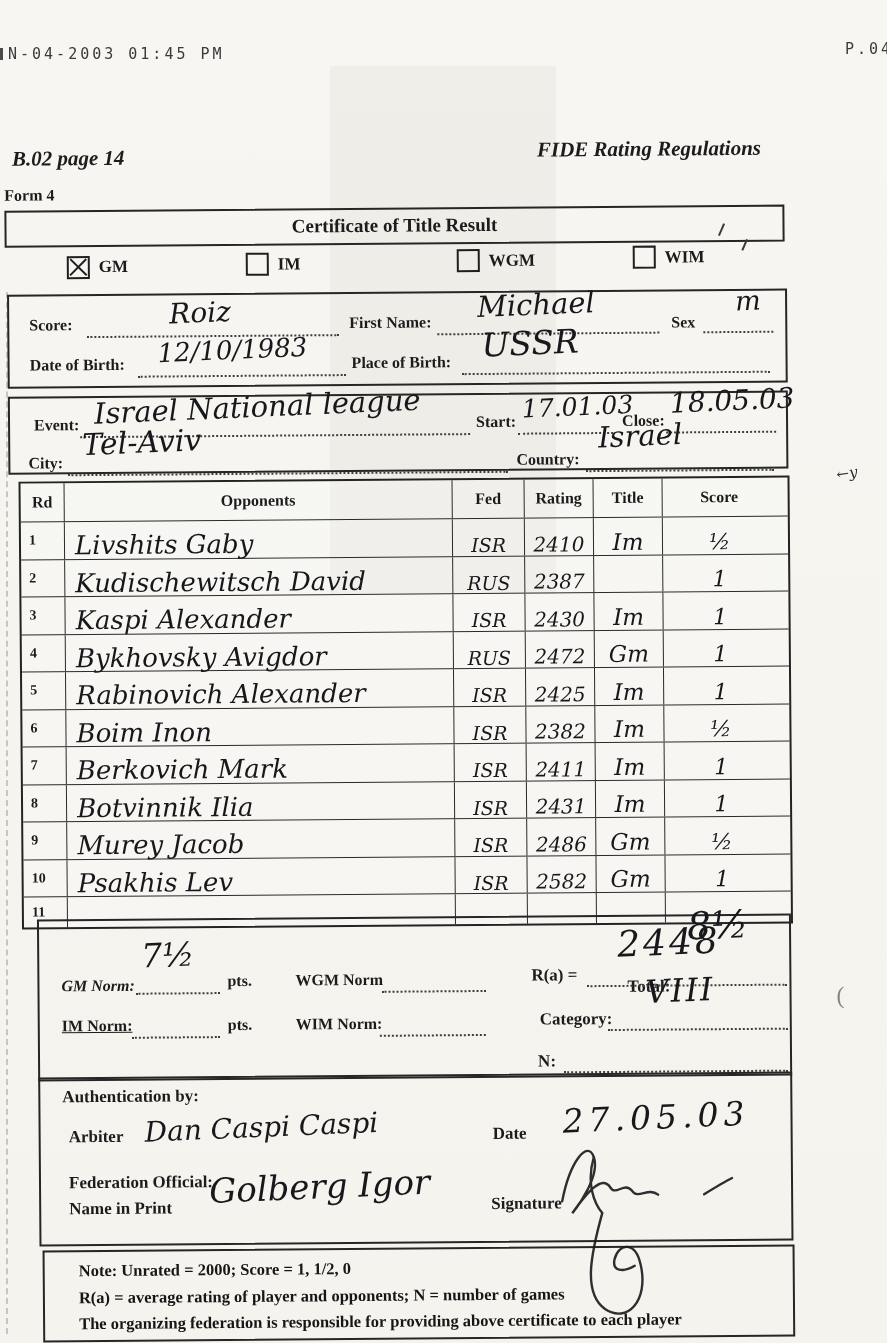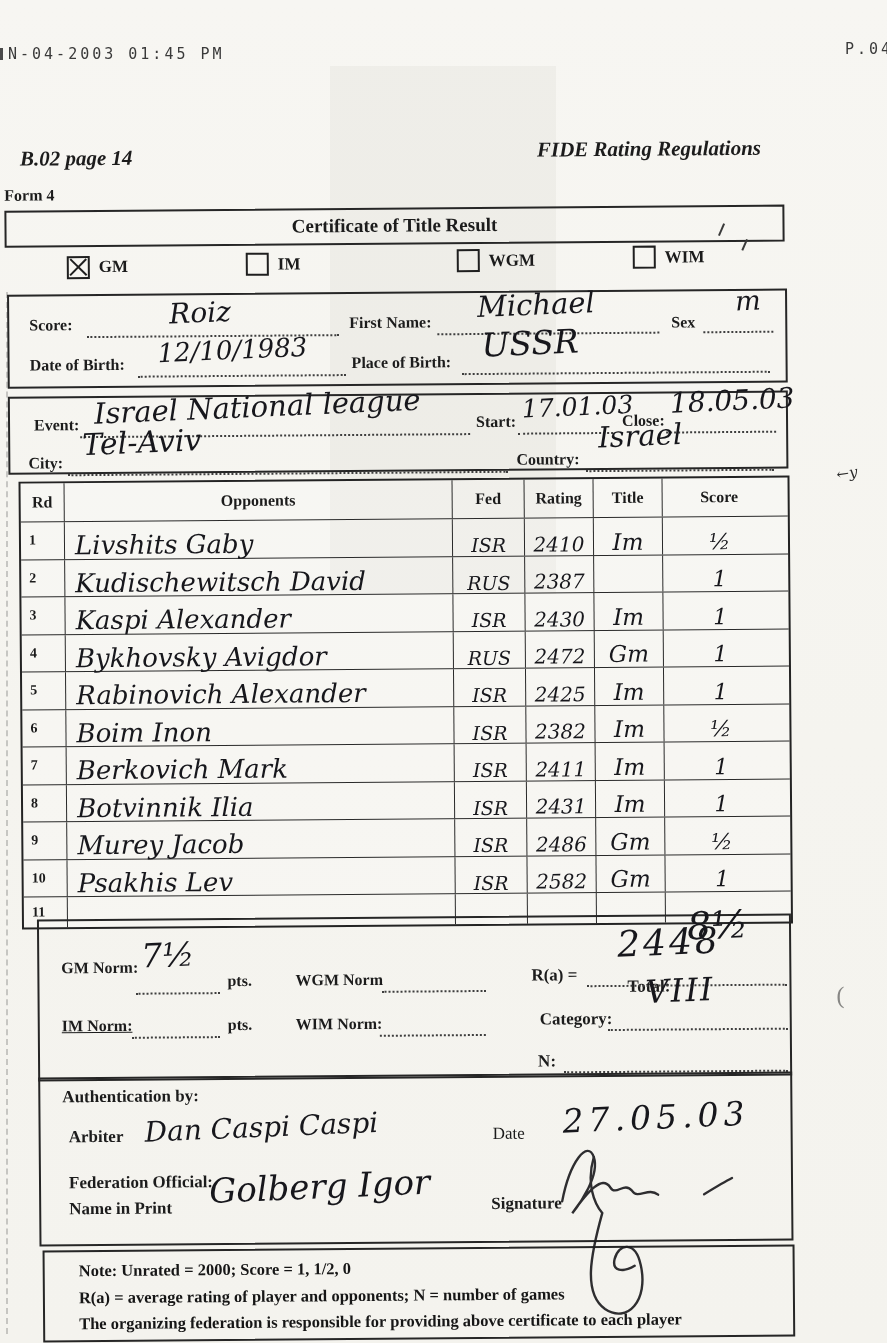--- a/index.html
+++ b/index.html
@@ -50,21 +50,21 @@
 
   <div class="decor" style="left:330px;top:66px;width:226px;height:528px;background:rgba(110,110,92,.055);"></div>
   <div class="decor" style="left:6px;top:292px;height:1042px;border-left:2px dashed rgba(60,60,60,.25);"></div>
   <div class="decor" style="left:0;top:48px;width:3px;height:12px;background:#4a4a4a;"></div>
 
   <div class="fax" style="left:8px;top:45px;">N-04-2003 01:45 PM</div>
   <div class="fax" style="left:845px;top:40px;">P.04</div>
 
   <div id="form-skew">
 
-    <div class="lbl ital" style="left:24px;top:144px;font-size:21px;">B.02 page 14</div>
+    <div class="lbl ital" style="left:16px;top:144px;font-size:21px;">B.02 page 14</div>
     <div class="lbl ital" style="left:541px;top:139px;font-size:21px;">FIDE Rating Regulations</div>
     <div class="lbl" style="left:8px;top:184px;">Form 4</div>
 
     <div class="box" style="left:8px;top:208px;width:776px;height:33px;">
       <div class="lbl" style="left:0;right:0;top:5px;text-align:center;font-size:19px;position:absolute;">Certificate of Title Result</div>
     </div>
     <div class="penmark" style="left:724px;top:226px;height:13px;transform:rotate(24deg);"></div>
     <div class="penmark" style="left:747px;top:242px;height:12px;transform:rotate(24deg);"></div>
 
     <div class="cb checked" style="left:70px;top:254px;"></div>
@@ -218,21 +218,21 @@
         <div class="tcell hv ratcell"></div>
         <div class="tcell hv titcell"></div>
         <div class="tcell hv sccell"></div>
       </div>
     </div>
 
     <div class="box" style="left:35px;top:917px;width:750px;height:158px;border-width:2px;">
       <div class="lbl" style="left:588px;top:12px;font-size:17px;margin-top:48px;">Total:</div>
       <div class="hand" style="left:648px;top:-10px;font-size:38px;">8½</div>
 
-      <div class="lbl" style="left:22px;top:38px;">GM Norm:</div>
+      <div class="lbl" style="left:22px;top:56px;font-style:italic;">GM Norm:</div>
       <div class="dots" style="left:96px;top:70px;width:84px;"></div>
       <div class="hand" style="left:102px;top:18px;font-size:33px;">7½</div>
       <div class="lbl" style="left:188px;top:52px;">pts.</div>
 
       <div class="lbl" style="left:256px;top:52px;">WGM Norm</div>
       <div class="dots" style="left:342px;top:70px;width:104px;"></div>
 
       <div class="lbl" style="left:492px;top:48px;font-size:17px;">R(a) =</div>
       <div class="dots" style="left:548px;top:66px;width:200px;"></div>
       <div class="hand" style="left:578px;top:8px;font-size:36px;letter-spacing:3px;">2448</div>
@@ -253,21 +253,21 @@
     </div>
 
     <div class="decor" style="left:834px;top:986px;font-size:24px;color:rgba(45,45,45,.55);font-family:'Liberation Serif',serif;">(</div>
 
     <div class="box" style="left:35px;top:1075px;width:750px;height:165px;border-width:2px;">
       <div class="lbl" style="left:22px;top:8px;font-size:17px;">Authentication by:</div>
 
       <div class="lbl" style="left:28px;top:48px;font-size:17px;font-weight:600;">Arbiter</div>
       <div class="hand" style="left:104px;top:36px;font-size:28px;">Dan Caspi Caspi</div>
 
-      <div class="lbl" style="left:452px;top:48px;font-size:17px;font-weight:400;">Date</div>
+      <div class="lbl" style="left:452px;top:48px;font-size:17px;font-weight:700;">Date</div>
       <div class="hand" style="left:522px;top:26px;font-size:33px;letter-spacing:5px;">27.05.03</div>
 
       <div class="lbl" style="left:28px;top:94px;font-size:17px;">Federation Official:</div>
       <div class="lbl" style="left:28px;top:120px;font-size:17px;">Name in Print</div>
       <div class="hand" style="left:168px;top:92px;font-size:34px;">Golberg Igor</div>
 
       <div class="lbl" style="left:450px;top:118px;font-size:17px;font-weight:600;">Signature</div>
     </div>
 
     <div class="box" style="left:38px;top:1248px;width:748px;height:88px;border-width:2px;">

